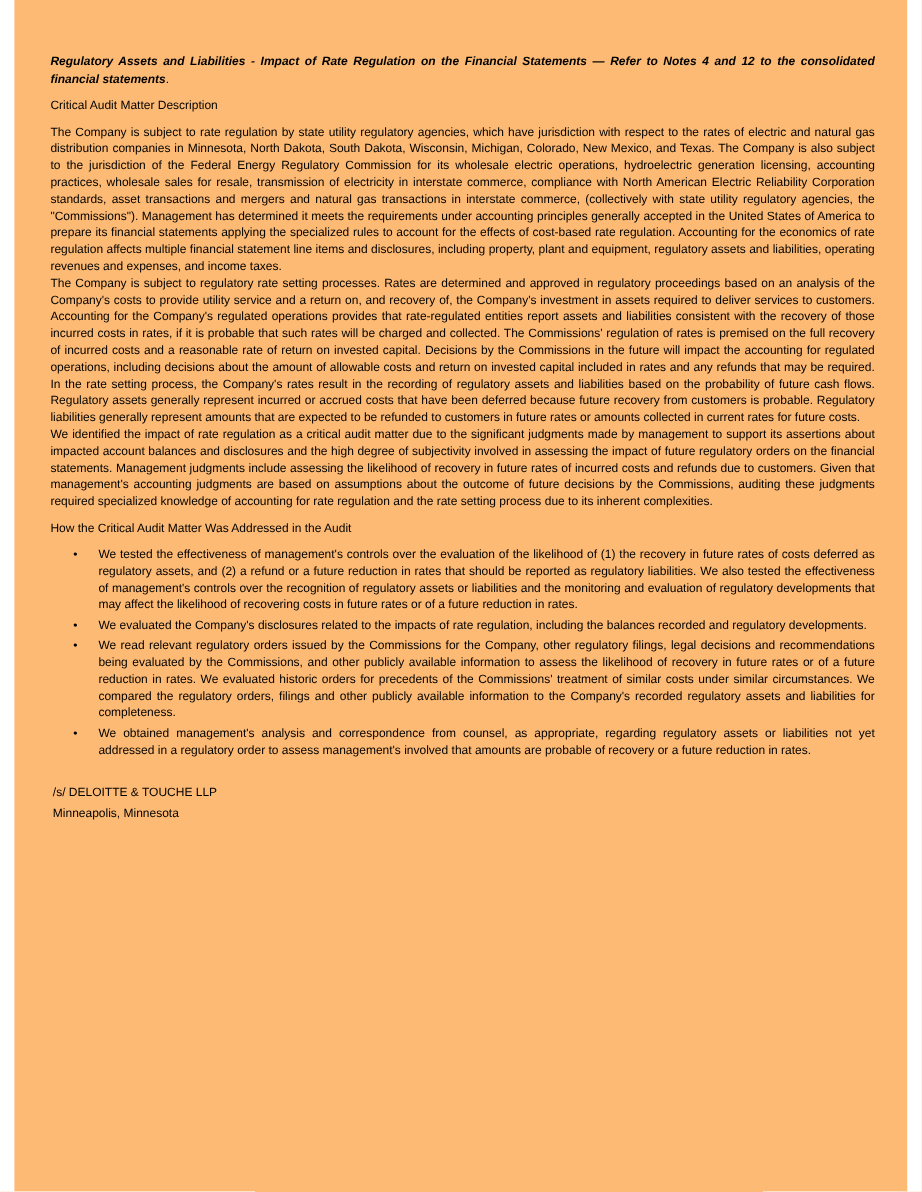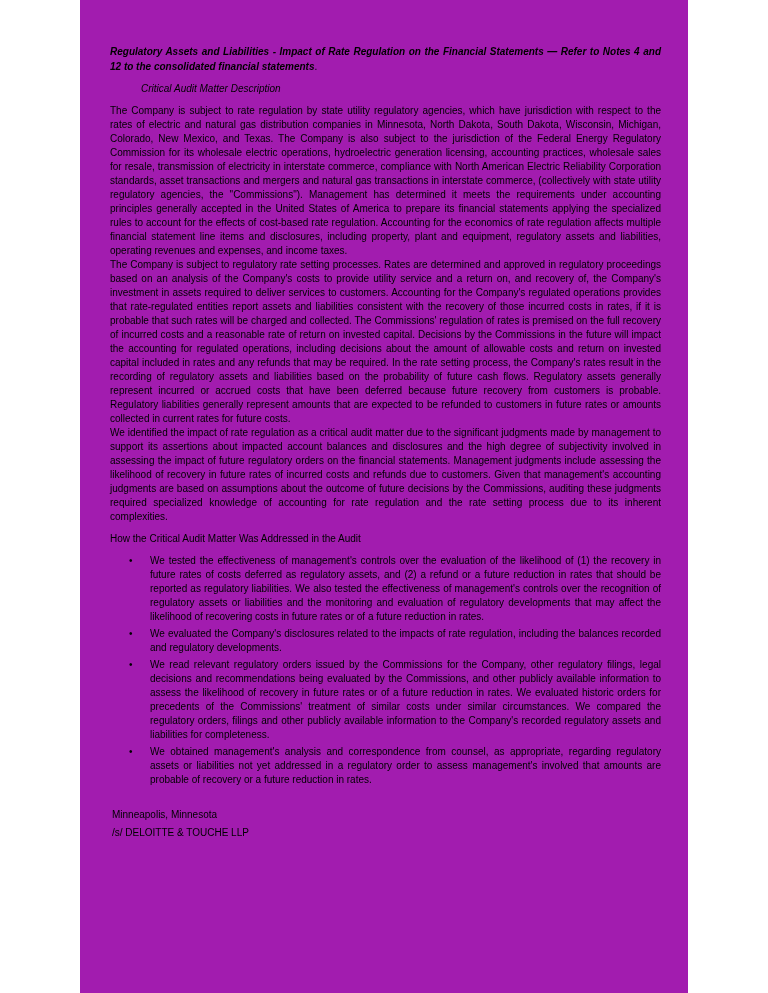--- a/index.html
+++ b/index.html
@@ -2,24 +2,24 @@
 <html><head>
 <meta charset="utf-8">
 <style>
   html, body {
     margin: 0;
     padding: 0;
     background: #ffffff;
   }
   .page {
     position: relative;
-    width: 608px;
+    width: 744px;
     height: 993px;
     margin: 0 auto;
-    background: #a21caf;
+    background: #fdba74;
     box-sizing: border-box;
     padding: 44px 27px 0 30px;
     font-family: "Liberation Sans", "DejaVu Sans", sans-serif;
     font-size: 10px;
     line-height: 14px;
     color: #000000;
     overflow: hidden;
   }
   .heading {
     font-size: 10px;
@@ -30,22 +30,20 @@
     text-align: justify;
   }
   .heading .period {
     font-style: normal;
     font-weight: normal;
   }
   .label {
     margin: 8px 0;
   }
   .italic {
-    font-style: italic;
-    margin-left: 31px;
   }
   p.body {
     margin: 0 0;
     text-align: justify;
   }
   ul.bullets {
     list-style: none;
     margin: 8px 0;
     padding: 0;
   }
@@ -112,20 +110,20 @@
       <span class="marker">•</span>
       <span class="li-text">We read relevant regulatory orders issued by the Commissions for the Company, other regulatory filings, legal decisions and recommendations being evaluated by the Commissions, and other publicly available information to assess the likelihood of recovery in future rates or of a future reduction in rates. We evaluated historic orders for precedents of the Commissions' treatment of similar costs under similar circumstances. We compared the regulatory orders, filings and other publicly available information to the Company's recorded regulatory assets and liabilities for completeness.</span>
     </li>
     <li>
       <span class="marker">•</span>
       <span class="li-text">We obtained management's analysis and correspondence from counsel, as appropriate, regarding regulatory assets or liabilities not yet addressed in a regulatory order to assess management's involved that amounts are probable of recovery or a future reduction in rates.</span>
     </li>
   </ul>
 
   <div class="sig">
+    <p>/s/ DELOITTE &amp; TOUCHE LLP</p>
     <p>Minneapolis, Minnesota</p>
-    <p>/s/ DELOITTE &amp; TOUCHE LLP</p>
   </div>
 
 
   <div class="footer">46</div>
 
 </div>
 
 </body></html>

